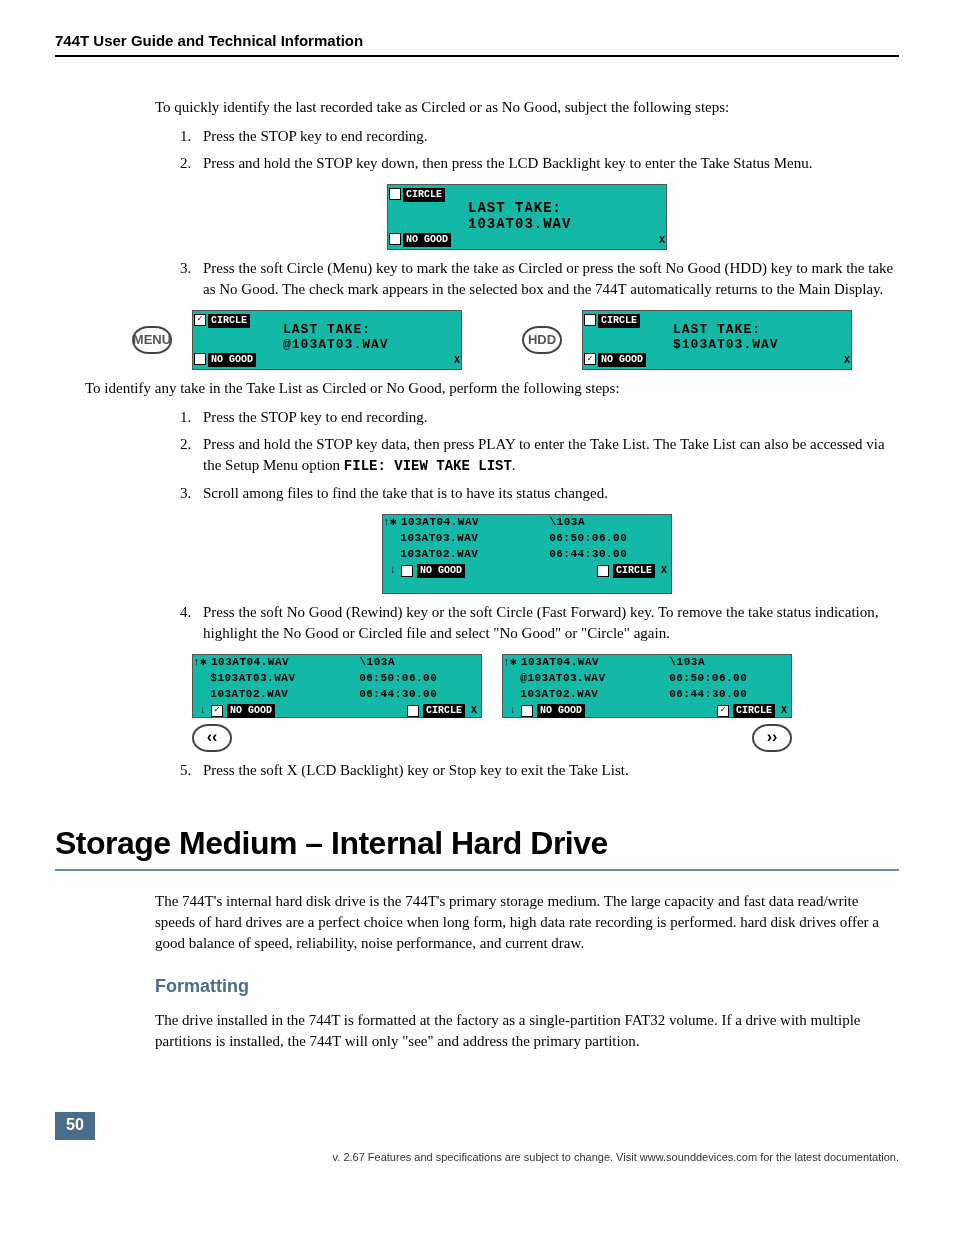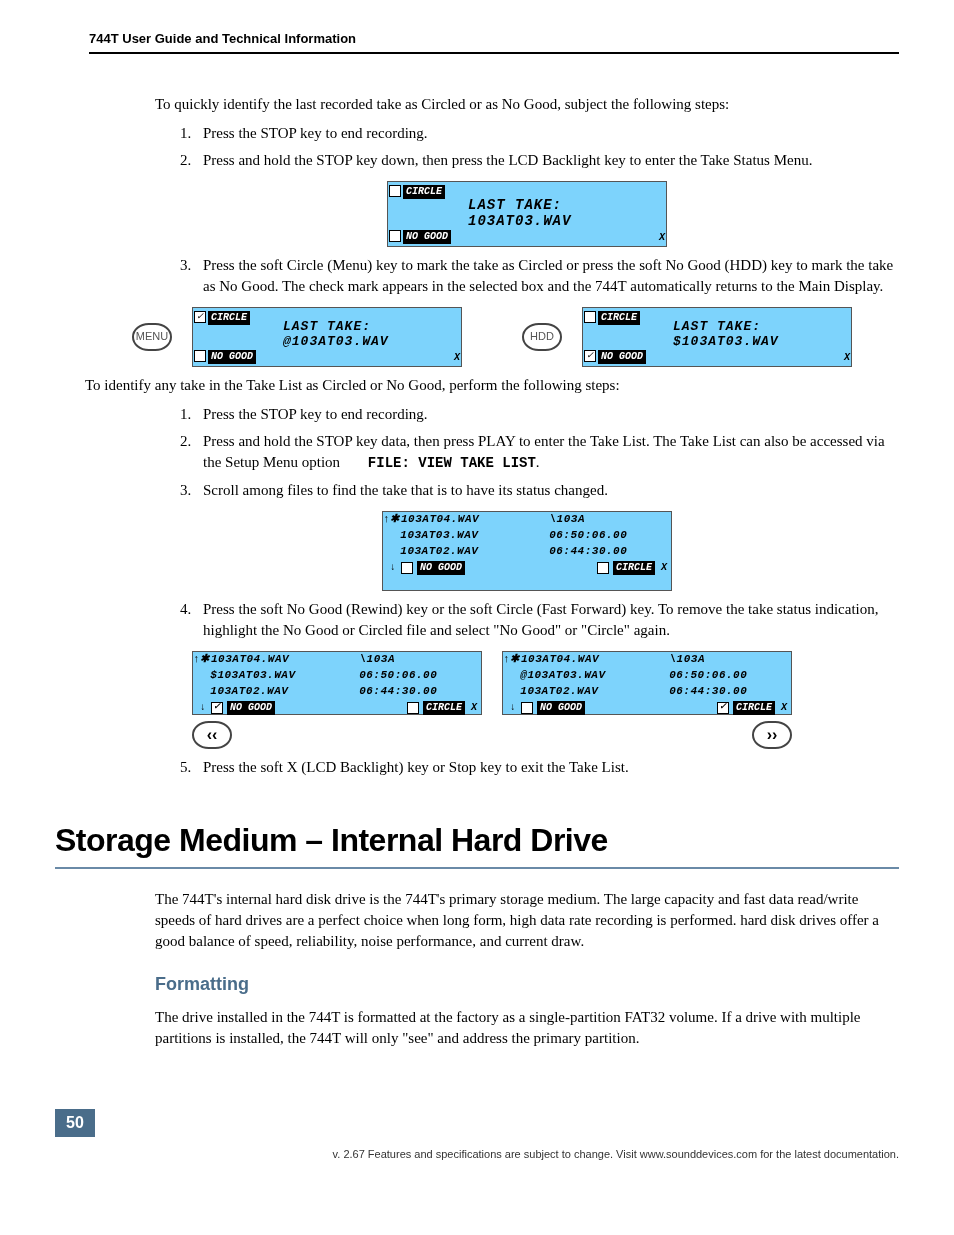--- a/index.html
+++ b/index.html
@@ -7,25 +7,24 @@
     margin: 0;
     padding: 30px 55px;
     background: #fff;
     color: #000;
     font-size: 15px;
     line-height: 1.4;
   }
   .header-line {
     font-family: 'Helvetica Neue', Arial, sans-serif;
     font-weight: bold;
-    font-size: 13px;
+    font-size: 15px;
     border-bottom: 2px solid #000;
     padding-bottom: 4px;
     margin-bottom: 40px;
-    margin-left: 34px;
   }
   .body-area {
     padding-left: 100px;
   }
   .body-area-narrow {
     padding-left: 30px;
   }
   p {
     margin: 0 0  0;
   }
@@ -34,49 +33,47 @@
     padding-left: 40px;
   }
   ol li {
     padding-left: 8px;
     margin-bottom: 6px;
   }
   .mono {
     font-family: 'Courier New', monospace;
     font-weight: bold;
     font-size: 14px;
-    margin-left: 24px;
   }
   h1 {
     font-family: 'Helvetica Neue', Arial, sans-serif;
     font-weight: bold;
     font-size: 32px;
     letter-spacing: -0.5px;
     border-bottom: 2px solid #6a8aa7;
     padding-bottom: 4px;
     margin: 40px 0 20px 0;
   }
   h2.sub {
     font-family: 'Helvetica Neue', Arial, sans-serif;
     font-weight: bold;
     font-size: 18px;
     color: #4a6d8a;
     margin: 20px 0 10px 0;
   }
   .lcd {
-    background: #7dd3fc;
+    background: #14b8a6;
     border: 1px solid #555;
     display: inline-block;
     font-family: 'Courier New', monospace;
     font-size: 12px;
     padding: 2px;
     vertical-align: middle;
     position: relative;
     box-sizing: border-box;
-    font-style: italic;
   }
   .lcd-row {
     display: flex;
     align-items: center;
     gap: 4px;
     margin: 8px 0;
     justify-content: center;
   }
   .lcd-row-pair {
     display: flex;
@@ -102,23 +99,23 @@
     height: 64px;
   }
   .btn-key {
     border: 2px double #444;
     border-radius: 50%/60%;
     width: 36px;
     height: 24px;
     display: inline-flex;
     align-items: center;
     justify-content: center;
-    font-size: 11px;
+    font-size: 13px;
     font-family: Arial;
-    font-weight: normal;
+    font-weight: bold;
     color: #555;
   }
   .btn-key.arrow {
     font-size: 16px;
     font-weight: bold;
     color: #000;
   }
   .tag {
     display: inline-block;
     background: #000;

